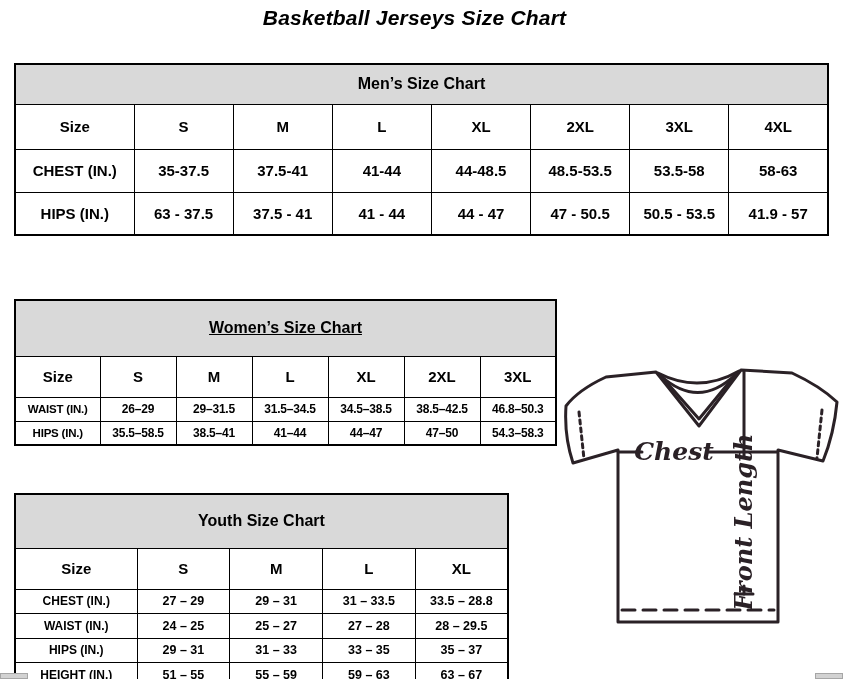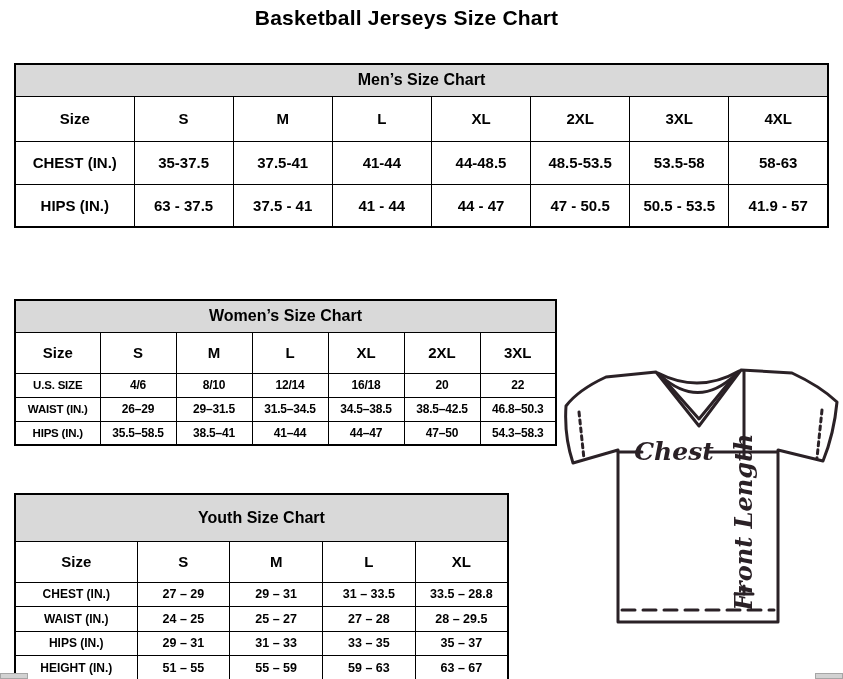--- a/index.html
+++ b/index.html
@@ -8,55 +8,56 @@
     position: relative;
     width: 843px;
     height: 679px;
     background: #ffffff;
     font-family: "Liberation Sans", sans-serif;
     color: #000;
     overflow: hidden;
   }
   .page-title {
     position: absolute;
-    top: 6px; left: 4px;
+    top: 6px; left: 12px;
     width: 805px;
     text-align: center;
     font-size: 21px;
     font-weight: bold;
     letter-spacing: 0.2px;
+    font-style: italic;
   }
   table {
     border-collapse: collapse;
     table-layout: fixed;
     position: absolute;
     background: #fff;
   }
   table, th, td { border: 1.5px solid #000; }
   table { border-width: 2px; }
   th, td { text-align: center; vertical-align: middle; padding: 0 2px; }
   .chart-header {
     background: #d9d9d9;
     font-size: 16px;
     font-weight: bold;
   }
   
   #mens-table { left: 14px; top: 63px; width: 815px; }
-  #mens-table .chart-header { height: 32px; }
+  #mens-table .chart-header { height: 40px; }
   #mens-table .size-row th { height: 45px; font-size: 15px; font-weight: bold; }
   #mens-table td, #mens-table .row-label { height: 43px; font-size: 15px; font-weight: bold; }
   
   #womens-table { left: 14px; top: 299px; width: 543px; }
-  #womens-table .chart-header { height: 32px; }
+  #womens-table .chart-header { height: 56px; text-decoration: underline; }
   #womens-table .size-row th { height: 41px; font-size: 15px; font-weight: bold; }
   #womens-table td, #womens-table .row-label { height: 24px; font-size: 12px; font-weight: bold; letter-spacing: -0.2px; }
   #womens-table .row-label { font-size: 11.5px; }
   
   #youth-table { left: 14px; top: 493px; width: 495px; }
-  #youth-table .chart-header { height: 47px; }
+  #youth-table .chart-header { height: 54px; }
   #youth-table .size-row th { height: 41px; font-size: 15px; font-weight: bold; }
   #youth-table td, #youth-table .row-label { height: 24.5px; font-size: 12.5px; font-weight: bold; }
   #youth-table .row-label { font-size: 12px; }
   
   #jersey-diagram {
     position: absolute;
     left: 556px; top: 360px;
     width: 288px; height: 300px;
   }
   
@@ -142,29 +143,20 @@
     <tr class="size-row">
       <th>Size</th>
       <th>S</th>
       <th>M</th>
       <th>L</th>
       <th>XL</th>
       <th>2XL</th>
       <th>3XL</th>
     </tr>
     <tr>
-      <td class="row-label">U.S. SIZE</td>
-      <td>4/6</td>
-      <td>8/10</td>
-      <td>12/14</td>
-      <td>16/18</td>
-      <td>20</td>
-      <td>22</td>
-    </tr>
-    <tr>
       <td class="row-label">WAIST (IN.)</td>
       <td>26–29</td>
       <td>29–31.5</td>
       <td>31.5–34.5</td>
       <td>34.5–38.5</td>
       <td>38.5–42.5</td>
       <td>46.8–50.3</td>
     </tr>
     <tr>
       <td class="row-label">HIPS (IN.)</td>

